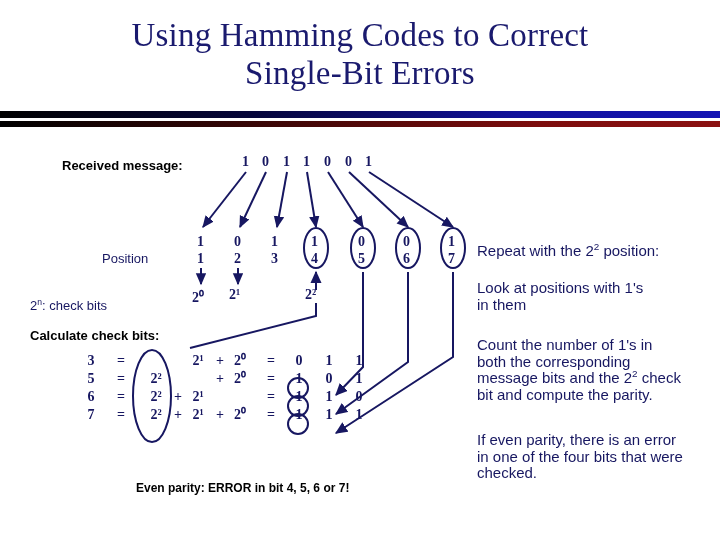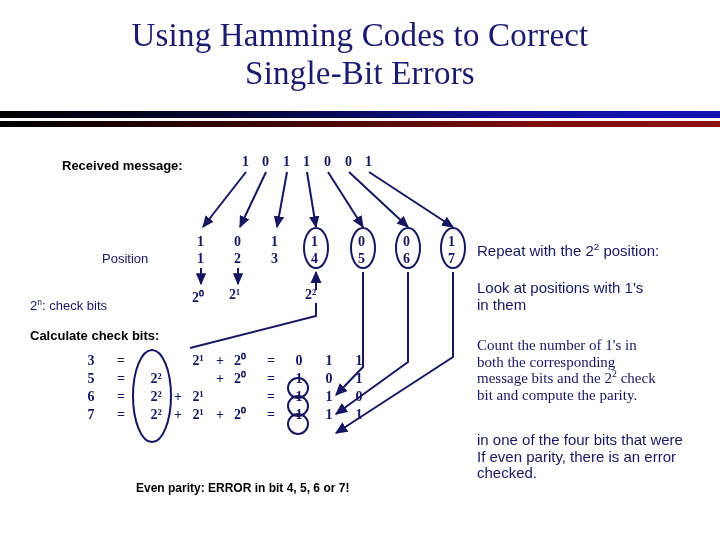--- a/index.html
+++ b/index.html
@@ -186,30 +186,30 @@
 
   <div class="rt" style="top:243px;">
     <span>Repeat with the 2</span><sup>2</sup><span> position:</span>
   </div>
 
   <div class="rt" style="top:280px;">
     <div>Look at positions with  1's</div>
     <div>in them</div>
   </div>
 
-  <div class="rt" style="top:337px;font-family:Liberation Serif, serif;">
+  <div class="rt" style="top:337px;">
     <div>Count the number of 1's in</div>
     <div>both the corresponding</div>
     <div><span>message bits and the 2</span><sup>2</sup><span> check</span></div>
     <div>bit and compute the parity.</div>
   </div>
 
   <div class="rt" style="top:432px;">
+    <div>If even parity, there is an error</div>
     <div>in one of the four bits that were</div>
-    <div>If even parity, there is an error</div>
     <div>checked.</div>
   </div>
 
   <svg id="ink" viewBox="0 0 720 540">
     <defs>
       <marker id="ah" markerWidth="7" markerHeight="7" refX="5.4" refY="2.6" orient="auto" markerUnits="strokeWidth">
         <path d="M0,0 L6,2.6 L0,5.2 Z" fill="#171761"></path>
       </marker>
       <marker id="ahs" markerWidth="8" markerHeight="8" refX="5.6" refY="2.8" orient="auto" markerUnits="strokeWidth">
         <path d="M0,0 L6.2,2.8 L0,5.6 Z" fill="#171761"></path>

